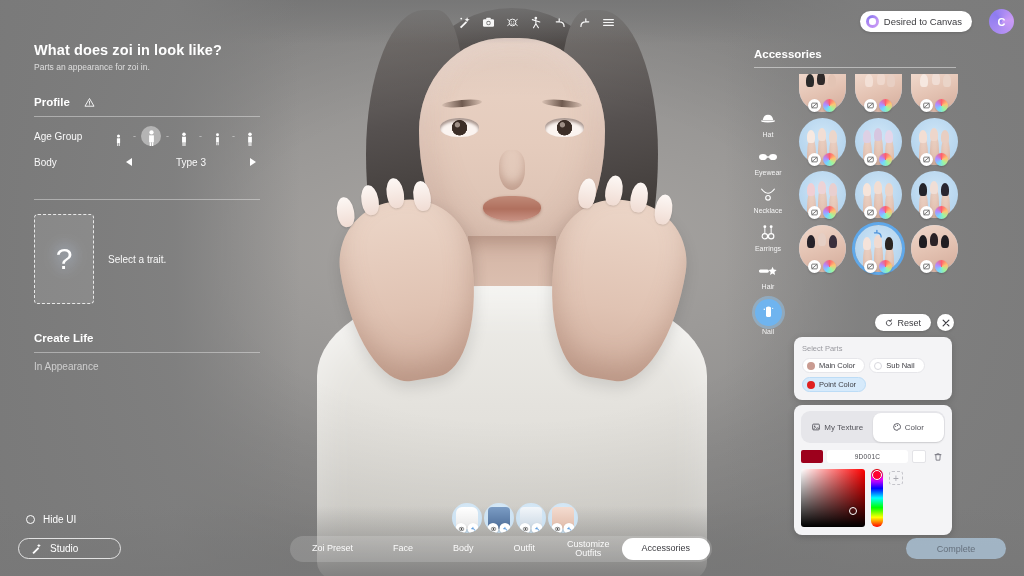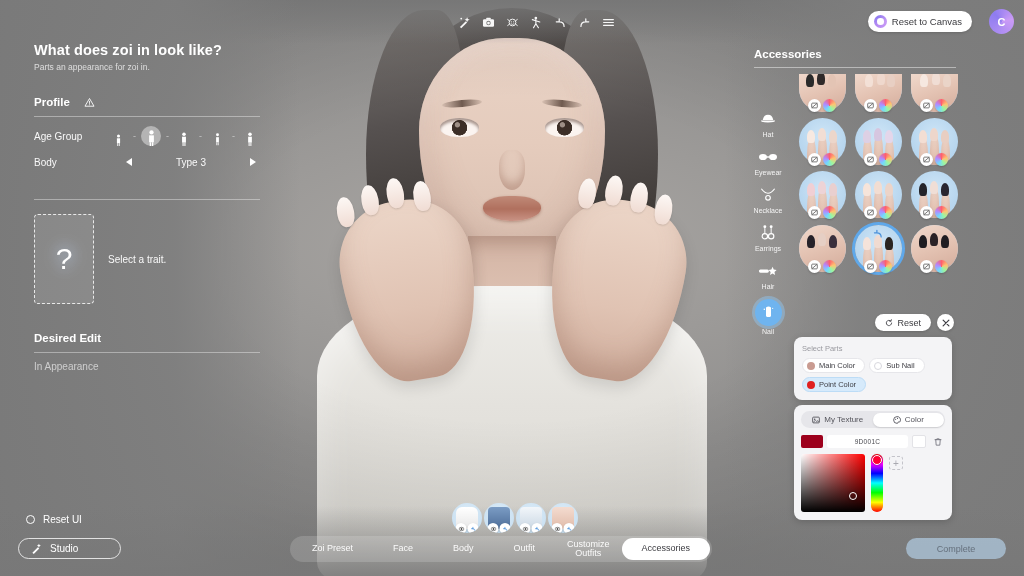--- a/index.html
+++ b/index.html
@@ -183,21 +183,21 @@
   .cpanel { position: absolute; left: 794px; top: 337px; width: 158px; }
   .card { background: #f4f4f6; border-radius: 8px; box-shadow: 0 2px 7px rgba(0,0,0,.17); }
   .card.parts { padding: 7px 8px 8px; }
   .parts-title { font-size: 7.5px; color: #9a9aa0; margin-bottom: 5px; }
   .chips { display: flex; flex-wrap: wrap; gap: 4px; }
   .chip { height: 15px; border-radius: 8px; background: #fff; display: flex; align-items: center; gap: 4px;
       padding: 0 9px 0 4px; font-size: 7.5px; color: #3e3e44; border: 1px solid #e6e6ea; }
   .chip.sel { background: #d6eafb; border-color: #bcdcf6; }
   .dot { width: 8px; height: 8px; border-radius: 50%; }
   .card.tex { margin-top: 5px; padding: 6px 7px 8px; }
-  .tabs { display: flex; background: #e6e6ea; border-radius: 9px; padding: 1.5px; height: 17px; }
+  .tabs { display: flex; background: #e6e6ea; border-radius: 9px; padding: 1.5px; height: 32px; }
   .tab { flex: 1; border-radius: 8px; display: flex; align-items: center; justify-content: center; gap: 4px;
       font-size: 8px; color: #55555c; }
   .tab.active { background: #fff; box-shadow: 0 1px 2px rgba(0,0,0,.12); }
   .hexrow { display: flex; align-items: center; gap: 4px; margin-top: 6px; }
   .sw-cur { width: 22px; height: 13px; border-radius: 2px; }
   .hexbox { flex: 1; height: 13px; border-radius: 3px; background: #fff; display: flex; align-items: center;
       justify-content: center; font-size: 6.5px; color: #4a4a50; letter-spacing: .3px; }
   .sw-white { width: 14px; height: 13px; border-radius: 2px; background: #fff; border: 1px solid #e3e3e7; }
   .trash { width: 15px; height: 15px; display: flex; align-items: center; justify-content: center; }
   .picker { display: flex; gap: 6px; margin-top: 5px; align-items: flex-start; }
@@ -306,21 +306,21 @@
     <svg class="ic" viewBox="0 0 20 20">
       <path d="M4.5 16 q0-7 7.5-7 M12 9 L12 4.5 M12 9 L16.5 9" fill="none" stroke="#fff" stroke-width="1.9" stroke-linecap="round" stroke-linejoin="round"></path>
     </svg>
     <svg class="ic" viewBox="0 0 20 20">
       <path d="M2.5 5.5 H17.5 M2.5 10 H17.5 M2.5 14.5 H17.5" stroke="#fff" stroke-width="1.8" stroke-linecap="round"></path>
     </svg>
   </div>
 
   <div class="upload-pill">
     <div class="badge"></div>
-    <span>Reset to Canvas</span>
+    <span>Desired to Canvas</span>
   </div>
   <div class="avatar-round">
     <span>C</span>
   </div>
 
   <div class="left">
     <div class="h-title">What does zoi in look like?</div>
     <div class="h-sub">Parts an appearance for zoi in.</div>
 
     <div class="sec">
@@ -394,30 +394,30 @@
       <div class="trait-box">
         <div class="trait-card">
           <span class="trait-q">?</span>
         </div>
         <div class="trait-text">Select a trait.</div>
       </div>
     </div>
 
     <div class="sec" style="margin-top:28px">
       <div class="sec-head">
-        <span>Desired Edit</span>
+        <span>Create Life</span>
       </div>
       <div class="hr"></div>
       <div class="row dim">In Appearance</div>
     </div>
   </div>
 
   <div class="hide-ui">
     <div class="ring"></div>
-    <span>Reset UI</span>
+    <span>Hide UI</span>
   </div>
   <div class="studio">
     <svg width="11" height="11" viewBox="0 0 16 16">
       <path d="M2 14 L10 6 L12 8 L4 16 Z" fill="#fff"></path>
       <path d="M11.5 1 l.9 2 l2 .9 l-2 .9 l-.9 2 l-.9-2 l-2-.9 l2-.9Z" fill="#fff"></path>
     </svg>
     <span>Studio</span>
   </div>
 
   <div class="acc">

